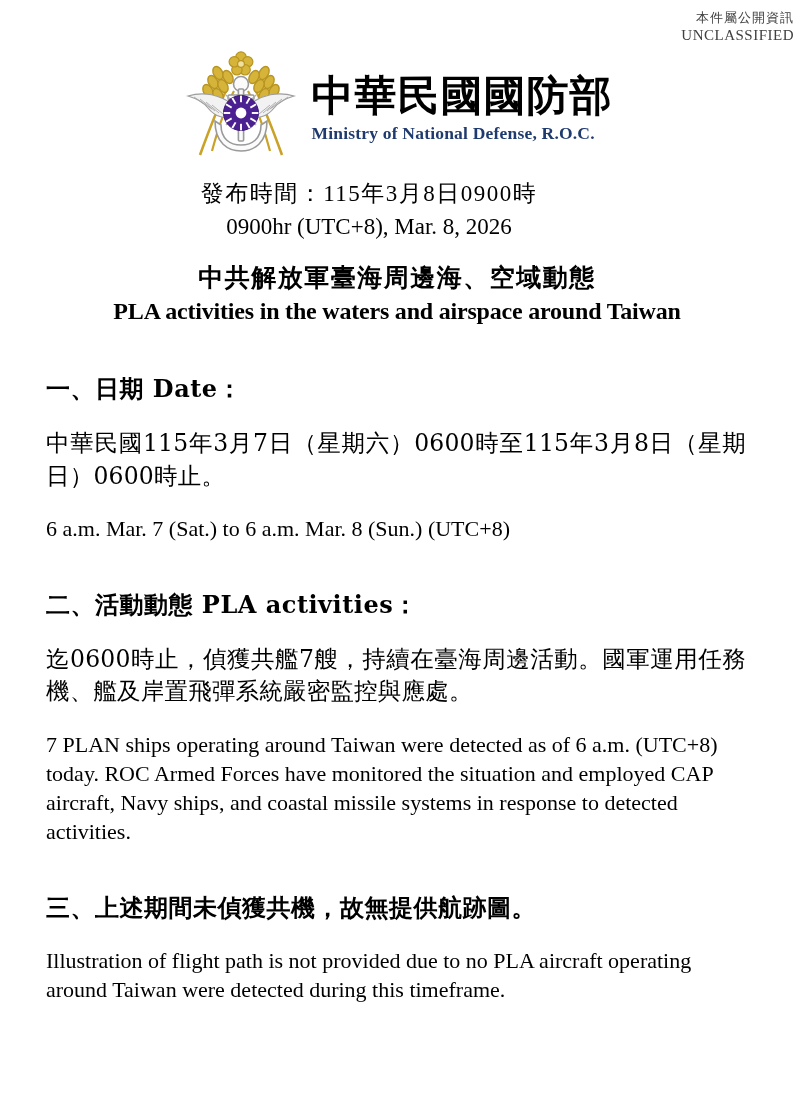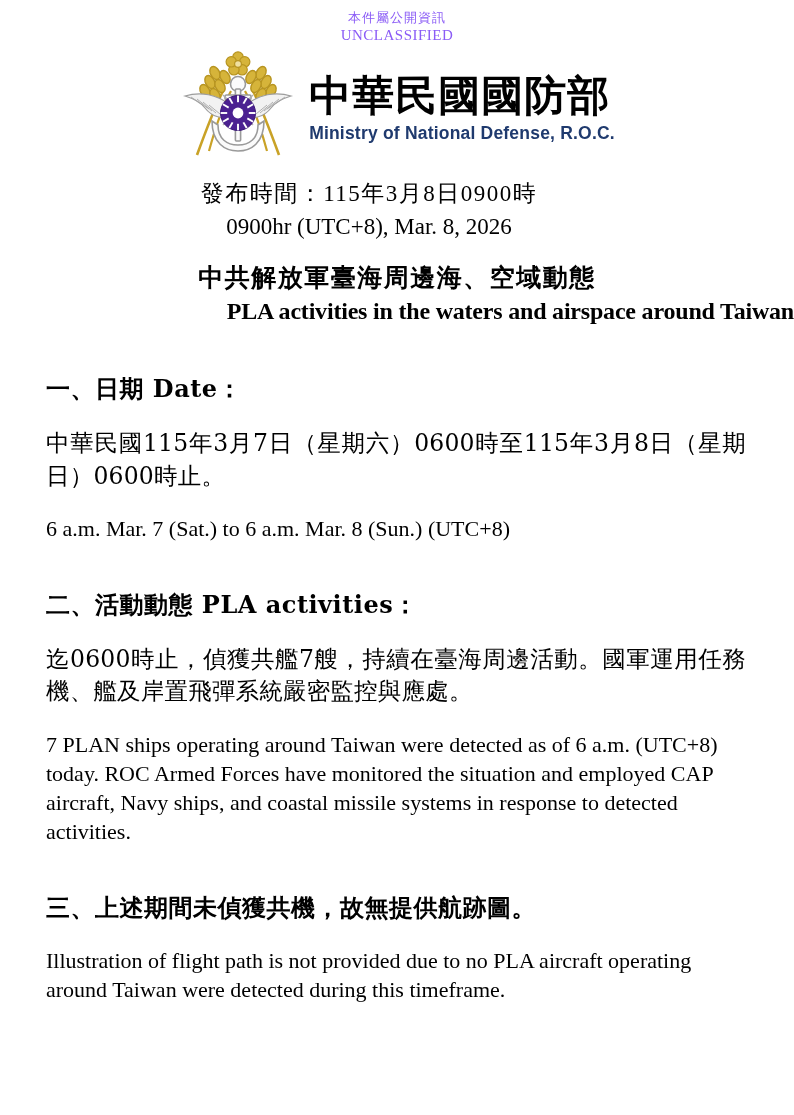--- a/index.html
+++ b/index.html
@@ -18,23 +18,23 @@
 
   .page {
     position: relative;
     width: 794px;
     height: 1115px;
     box-sizing: border-box;
   }
 
   
   .classification {
-    text-align: center;
+    text-align: right;
     padding-top: 10px;
-    color: #8b5cf6;
+    color: #404040;
     line-height: 1.25;
   }
   .classification .cn {
     font-size: 13px;
     letter-spacing: 1px;
   }
   .classification .en {
     font-size: 15px;
     letter-spacing: 0.5px;
   }
@@ -66,21 +66,21 @@
     line-height: 1.05;
     color: #000000;
     font-family: "DejaVu Serif", "Liberation Serif", serif;
   }
   .org-en {
     font-size: 17.5px;
     font-weight: bold;
     color: #1f3a6e;
     letter-spacing: 0.2px;
     margin-top: 4px;
-    font-family: Liberation Sans, sans-serif;
+    font-family: Liberation Serif, serif;
   }
 
   
   .pubtime {
     margin-top: 14px;
     padding-right: 56px;
     text-align: center;
     font-size: 23px;
     line-height: 1.45;
   }
@@ -95,21 +95,20 @@
   .doc-title .t-cn {
     font-size: 25px;
     letter-spacing: 1.5px;
     line-height: 1.4;
     font-family: "DejaVu Serif", "Liberation Serif", serif;
   }
   .doc-title .t-en {
     font-size: 24px;
     line-height: 1.35;
     letter-spacing: -0.2px;
-    text-align: right;
   }
 
   
   .content {
     padding: 0 48px 0 46px;
   }
   .sec-heading {
     font-weight: bold;
     font-size: 24px;
     margin-top: 46px;

